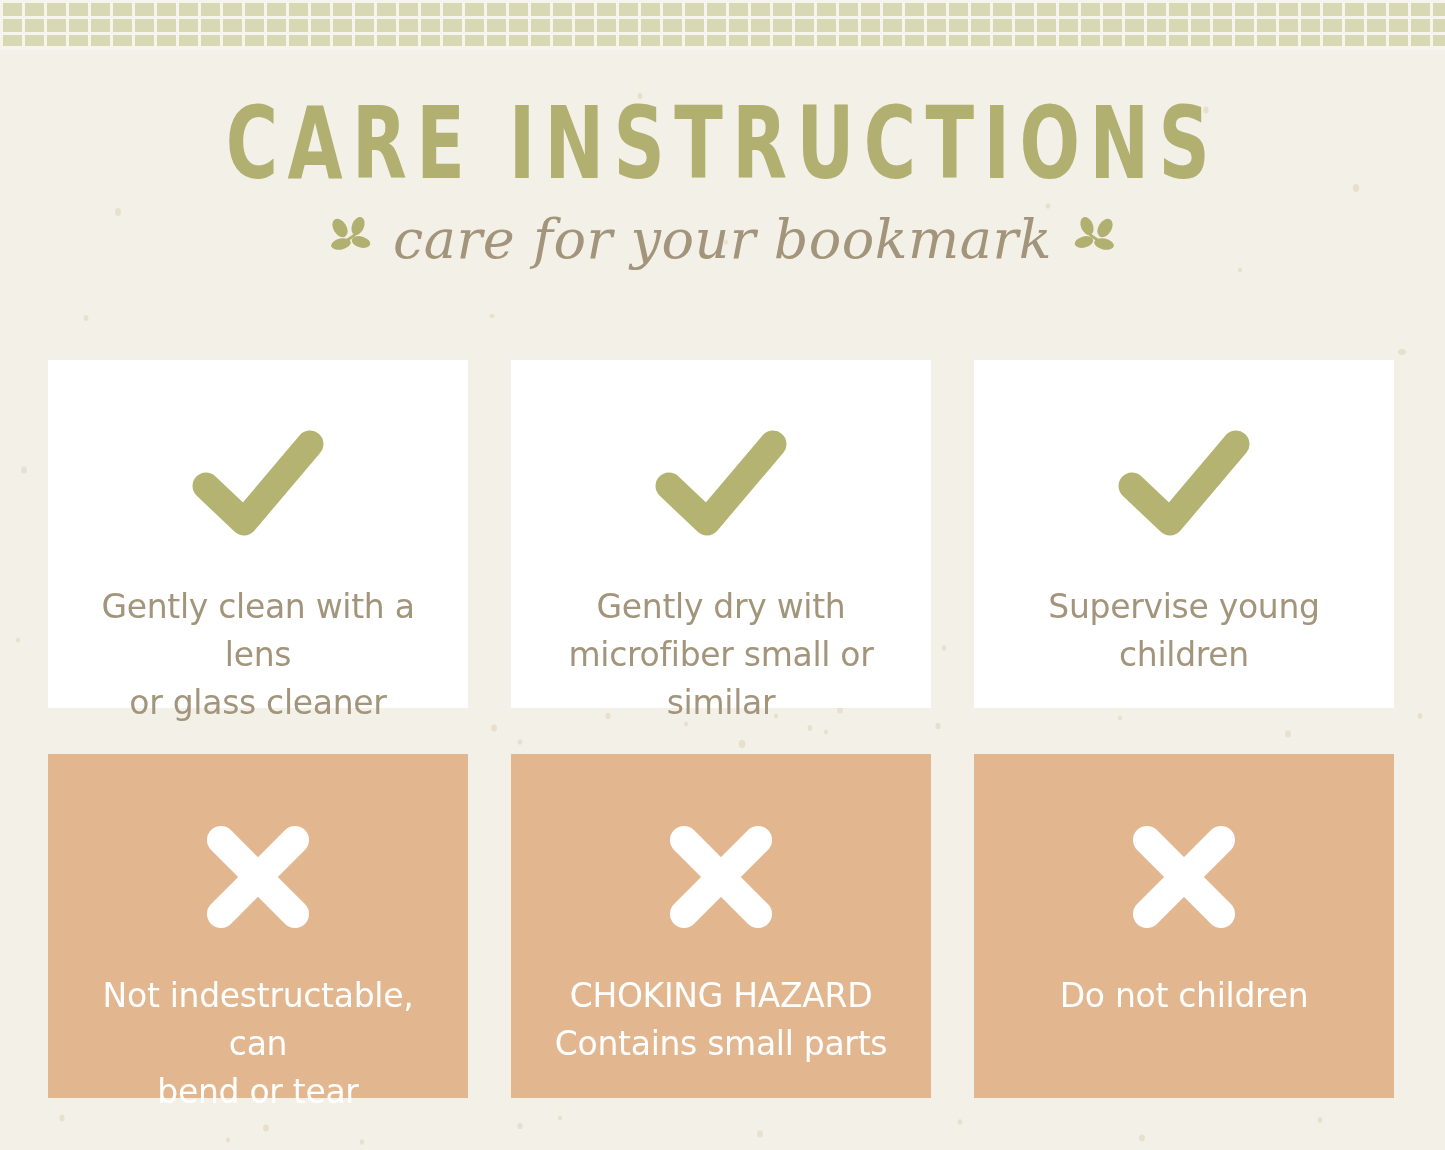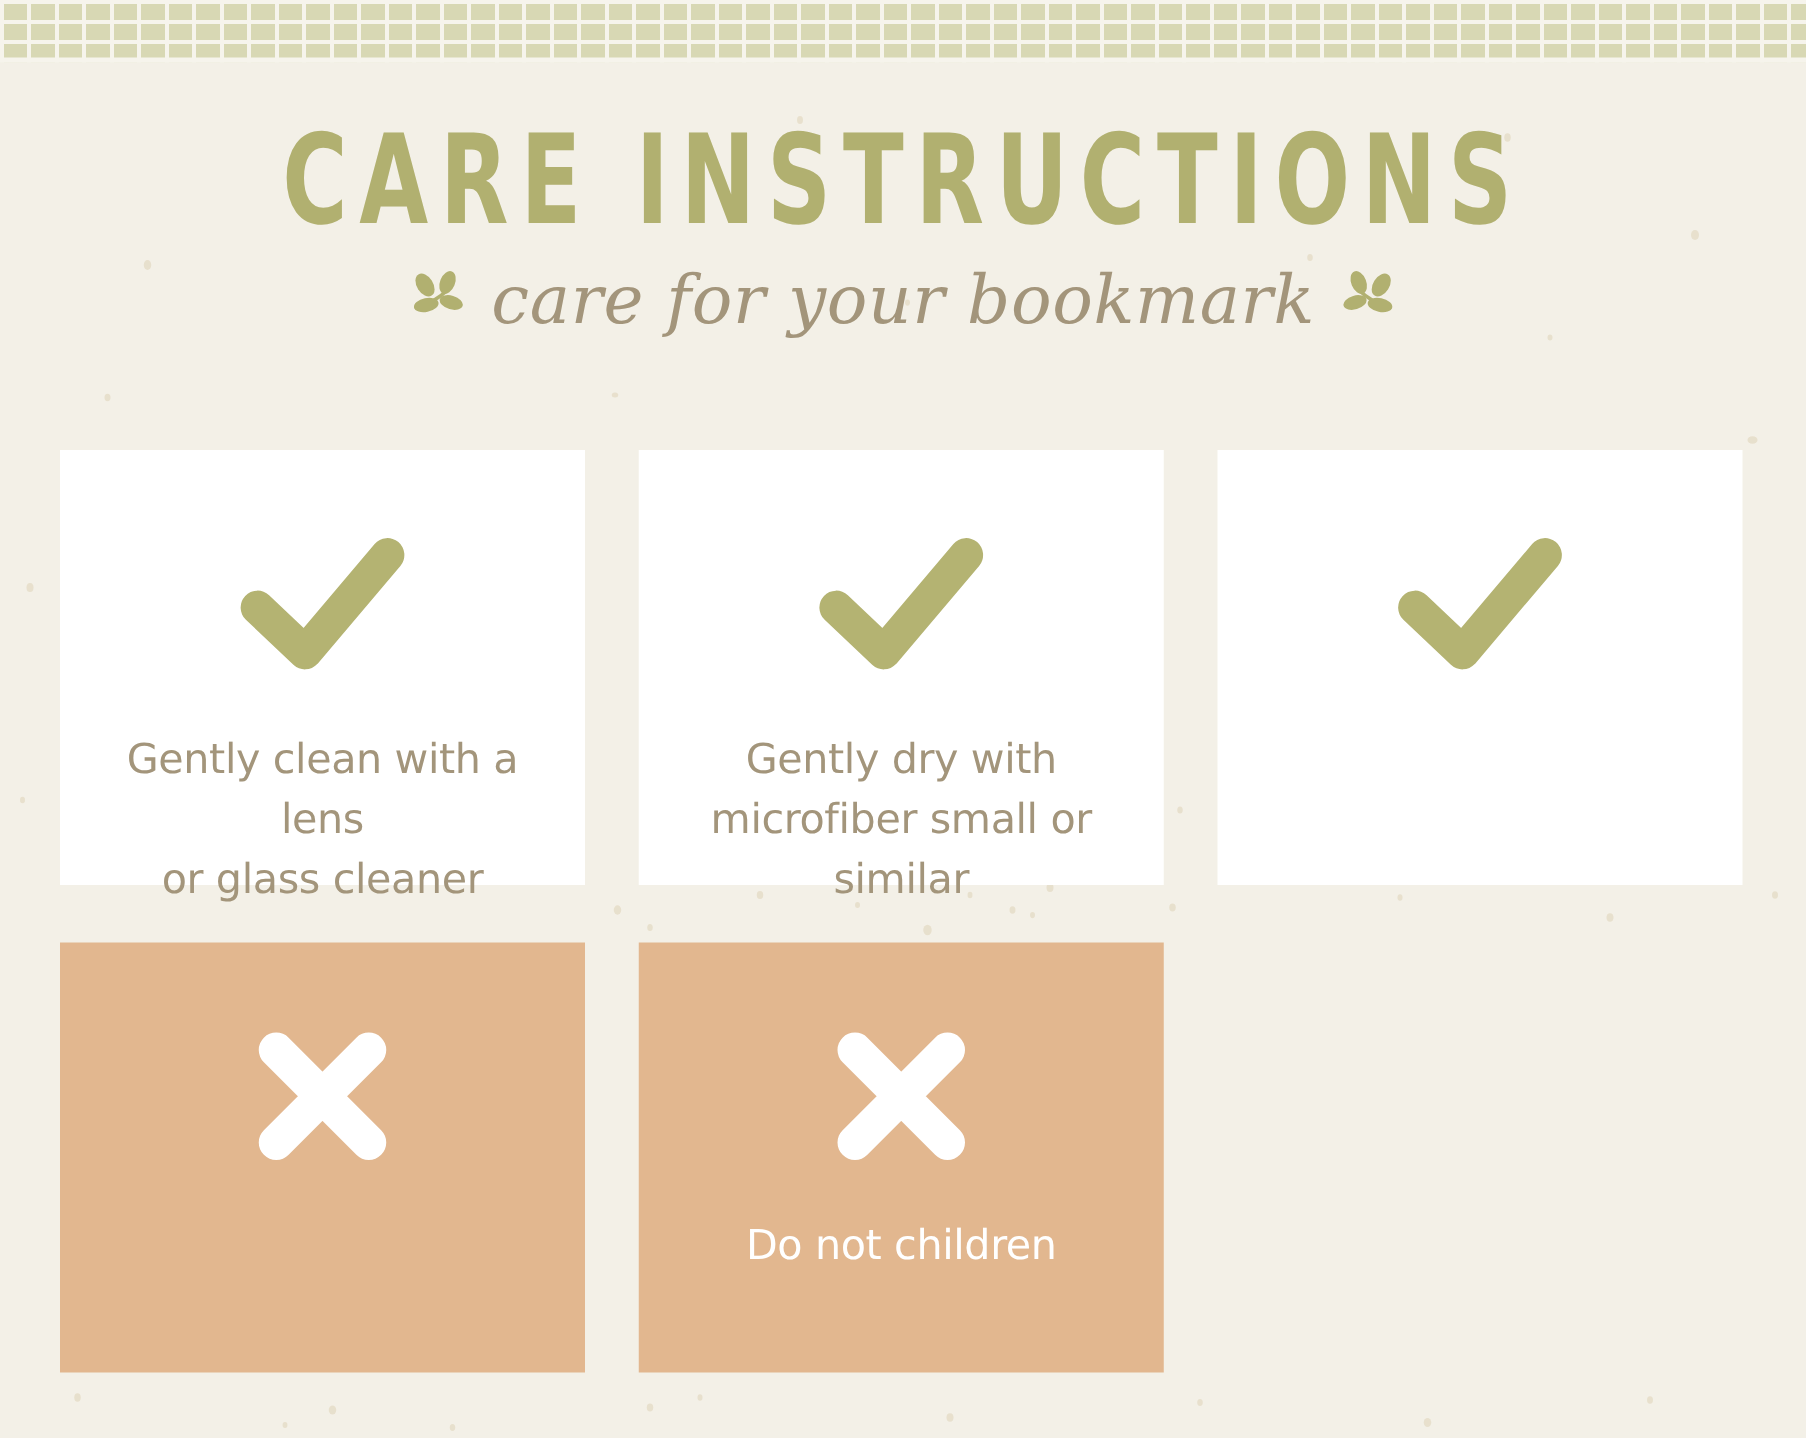--- a/index.html
+++ b/index.html
@@ -239,29 +239,39 @@
       <path d="M14 56 L52 92 L118 14" fill="none" stroke="#B4B372" stroke-width="27" stroke-linecap="round" stroke-linejoin="round"></path>
     </svg>
     <div class="card-caption">Gently dry with
 microfiber small or similar</div>
   </div>
 
   <div class="care-card allowed">
     <svg class="card-icon" viewBox="0 0 132 110" aria-hidden="true">
       <path d="M14 56 L52 92 L118 14" fill="none" stroke="#B4B372" stroke-width="27" stroke-linecap="round" stroke-linejoin="round"></path>
     </svg>
+    <div class="card-caption">Supervise young children</div>
   </div>
 
   <div class="care-card warning">
     <svg class="card-icon x-icon" viewBox="0 0 110 110" aria-hidden="true">
       <path d="M18 18 L92 92 M92 18 L18 92" stroke="#FFFFFF" stroke-width="28" stroke-linecap="round"></path>
     </svg>
-  </div>
-
+    <div class="card-caption">Not indestructable, can
+bend or tear</div>
+  </div>
 
   <div class="care-card warning">
     <svg class="card-icon x-icon" viewBox="0 0 110 110" aria-hidden="true">
       <path d="M18 18 L92 92 M92 18 L18 92" stroke="#FFFFFF" stroke-width="28" stroke-linecap="round"></path>
     </svg>
+    <div class="card-caption">CHOKING HAZARD
+Contains small parts</div>
+  </div>
+
+  <div class="care-card warning">
+    <svg class="card-icon x-icon" viewBox="0 0 110 110" aria-hidden="true">
+      <path d="M18 18 L92 92 M92 18 L18 92" stroke="#FFFFFF" stroke-width="28" stroke-linecap="round"></path>
+    </svg>
     <div class="card-caption">Do not children</div>
   </div>
 
 </div>
 
 </body></html>

